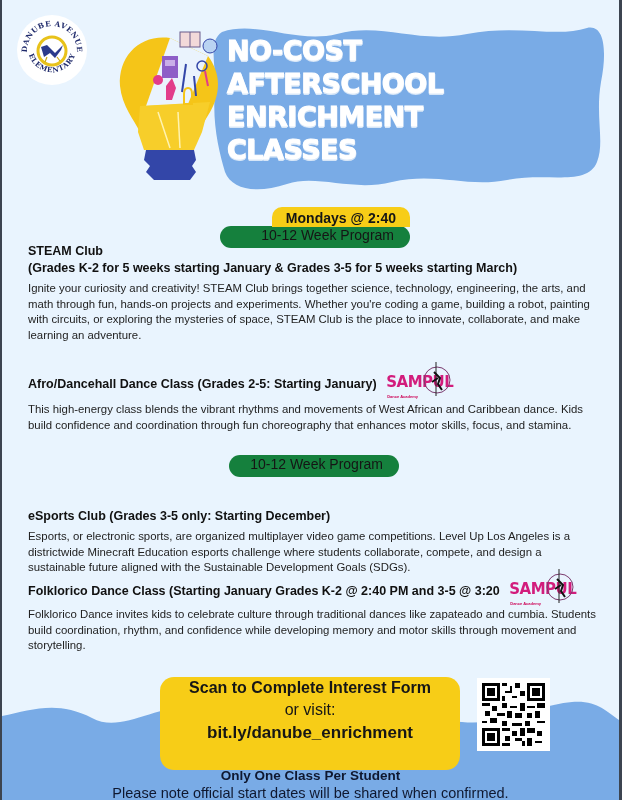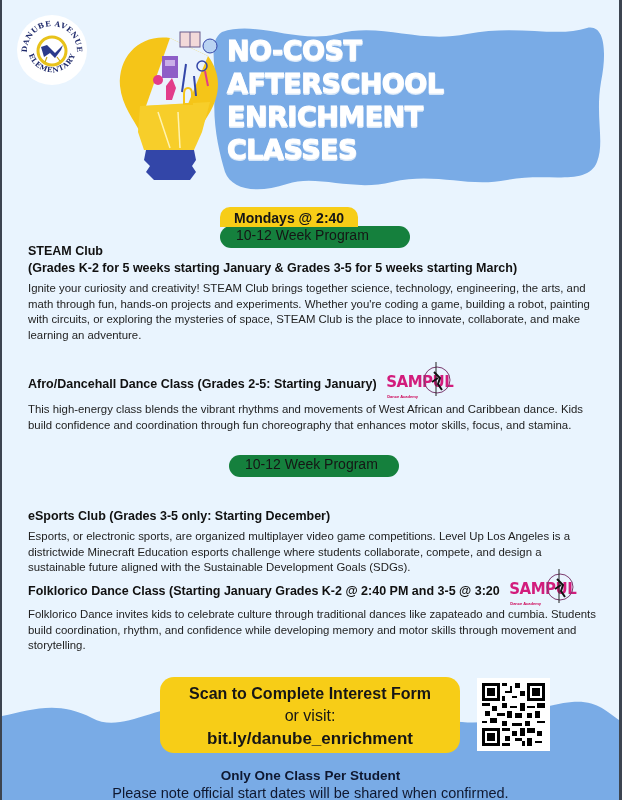--- a/index.html
+++ b/index.html
@@ -25,21 +25,21 @@
     position: absolute; left: 225px; top: 34px; width: 240px;
     text-align: left; color: #fff;
     font-family: "DejaVu Sans", sans-serif; font-weight: 900;
     font-size: 27px; line-height: 33px; letter-spacing: -0.5px;
     text-shadow: 0 2px 0 #d7e6f7, 1px 1px 0 #c5d9f1;
     -webkit-text-stroke: 1px #fff;
   }
   .title div { white-space: nowrap; }
 
   
-  .pill { position: absolute; text-align: left; }
+  .pill { position: absolute; text-align: right; }
   .pill .top {
     display: inline-block; background: #f7cd17; padding: 2px 14px 0; border-radius: 10px 10px 0 0;
     font-weight: bold; font-size: 14px; line-height: 18px; color: #151515;
   }
   .pill .bottom {
     display: block; background: #15803d; padding: 0 16px 3px; border-radius: 14px;
     font-size: 14px; line-height: 19px; color: #151515; margin-top: -1px;
   }
   .pill-mon { left: 218px; top: 207px; width: 190px; }
   .pill-fri { left: 227px; top: 456px; width: 170px; }
@@ -51,22 +51,22 @@
 
   .sampul { display: inline-block; vertical-align: middle; position: relative; width: 70px; height: 34px; margin-left: 6px; top: -6px; }
   .sampul .word { position: absolute; left: 0; top: 12px; color: #d21c7c; font-size: 15px; font-family: "DejaVu Sans", sans-serif; letter-spacing: -0.5px; }
   .sampul .sub { position: absolute; left: 1px; top: 27px; color: #c05; font-size: 4px; }
   .sampul svg { position: absolute; left: 36px; top: 0; }
 
   
   .wave { position: absolute; left: 0; top: 700px; width: 617px; height: 100px; }
 
   .cta {
-    position: absolute; left: 158px; top: 677px; width: 300px; height: 76px;
-    background: #f7cd17; border-radius: 14px; text-align: center; padding-top: 6px;
+    position: absolute; left: 158px; top: 677px; width: 300px; height: 93px;
+    background: #f7cd17; border-radius: 14px; text-align: center; 
   }
   .cta .l1 { font-weight: bold; font-size: 16px; line-height: 22px; color: #161616; }
   .cta .l2 { font-size: 16px; line-height: 22px; color: #161616; }
   .cta .l3 { font-weight: bold; font-size: 17px; line-height: 24px; color: #161616; }
 
   .qr { position: absolute; left: 475px; top: 678px; width: 73px; height: 73px; background: #fff; padding: 5px; }
   .qr svg { width: 63px; height: 63px; display: block; }
 
   .footer { position: absolute; left: 0; top: 768px; width: 617px; text-align: center; color: #0f1830; }
   .footer .f1 { font-weight: bold; font-size: 13.5px; line-height: 16px; }

